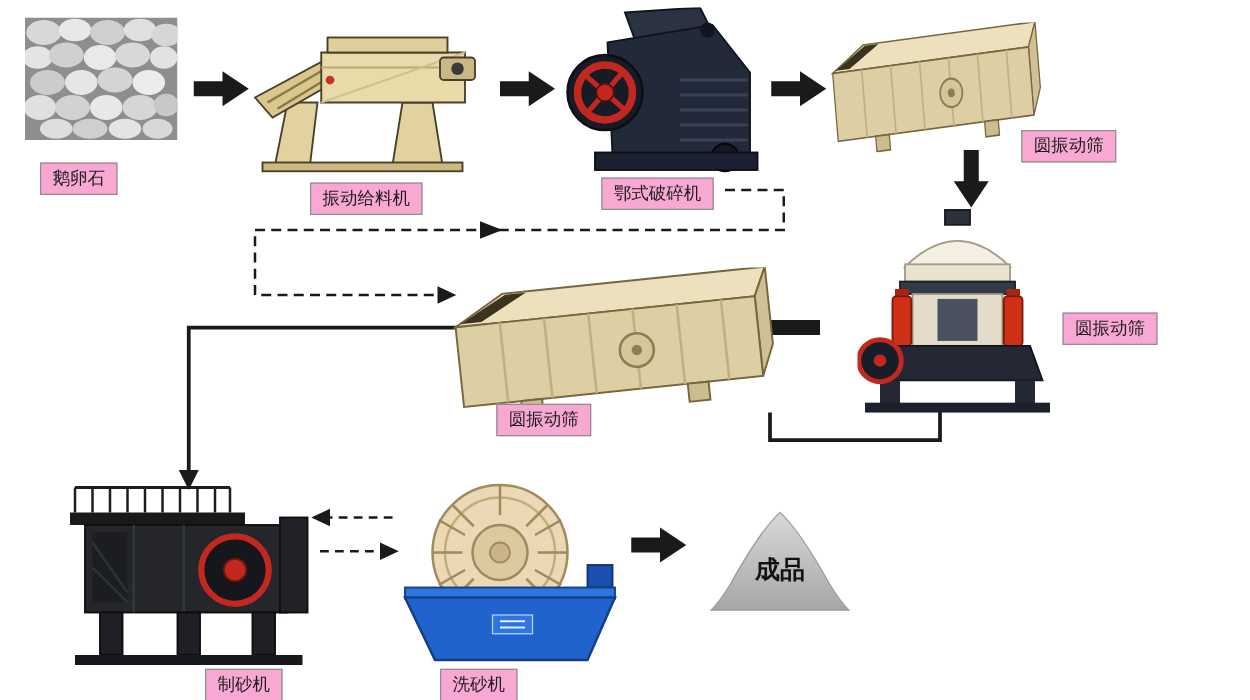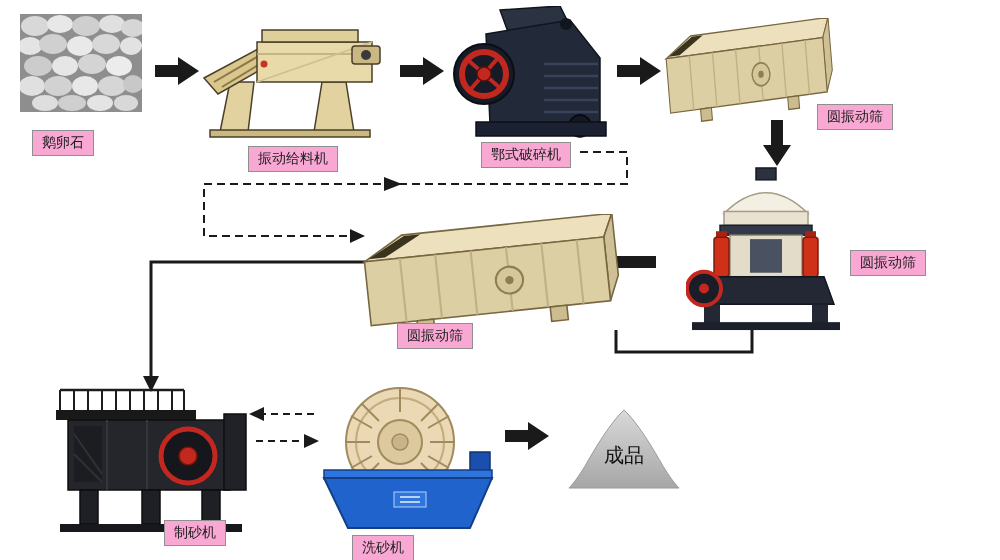--- a/index.html
+++ b/index.html
@@ -1,21 +1,21 @@
 <!DOCTYPE html>
 <html><head>
 <meta charset="utf-8">
 <style>
   html,body{margin:0;padding:0;background:#fff;font-family:"Liberation Sans","DejaVu Sans",sans-serif;}
   .canvas{position:relative;width:1000px;height:560px;background:#ffffff;overflow:hidden;}
   .overlay{position:absolute;left:0;top:0;width:1000px;height:560px;}
   .machine{position:absolute;}
   .machine svg{display:block;width:100%;height:100%;}
   .label{position:absolute;background:#f9a8d4;border:1px solid #8f8f8f;padding:2px 9px;font-size:14px;color:#1d1d1d;line-height:1.4;white-space:nowrap;}
-  .pile-text{position:absolute;left:584px;top:442px;width:80px;text-align:center;font-size:20px;font-weight:normal;color:#111;}
+  .pile-text{position:absolute;left:584px;top:442px;width:80px;text-align:center;font-size:20px;font-weight:bold;color:#111;}
 </style>
 </head>
 <body>
 
 <div class="canvas">
 
   <svg class="overlay" viewBox="0 0 1000 560">
 
     <polygon fill="#1a1a1a" points="155,65 178,65 178,57 199,71 178,85 178,77 155,77"></polygon>
     <polygon fill="#1a1a1a" points="400,65 423,65 423,57 444,71 423,85 423,77 400,77"></polygon>
@@ -256,16 +256,16 @@
     </svg>
   </div>
   <div class="pile-text">成品</div>
 
   <div class="label" style="left:32px;top:130px">鹅卵石</div>
   <div class="label" style="left:248px;top:146px">振动给料机</div>
   <div class="label" style="left:481px;top:142px">鄂式破碎机</div>
   <div class="label" style="left:817px;top:104px">圆振动筛</div>
   <div class="label" style="left:850px;top:250px">圆振动筛</div>
   <div class="label" style="left:397px;top:323px">圆振动筛</div>
-  <div class="label" style="left:164px;top:520px">制砂机</div>
+  <div class="label" style="left:164px;top:535px">制砂机</div>
   <div class="label" style="left:352px;top:535px">洗砂机</div>
 
 </div>
 
 </body></html>

